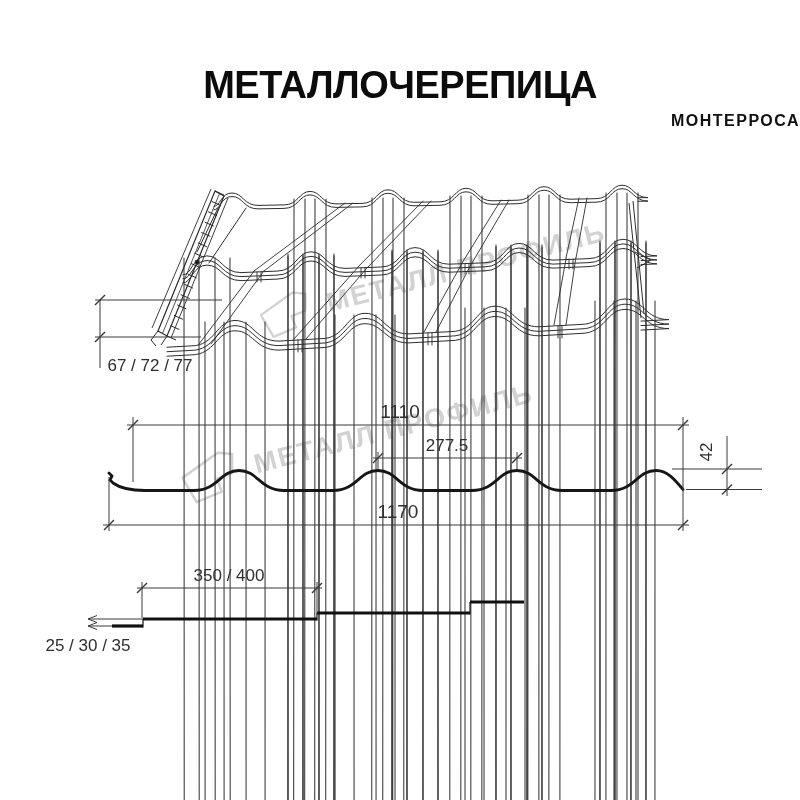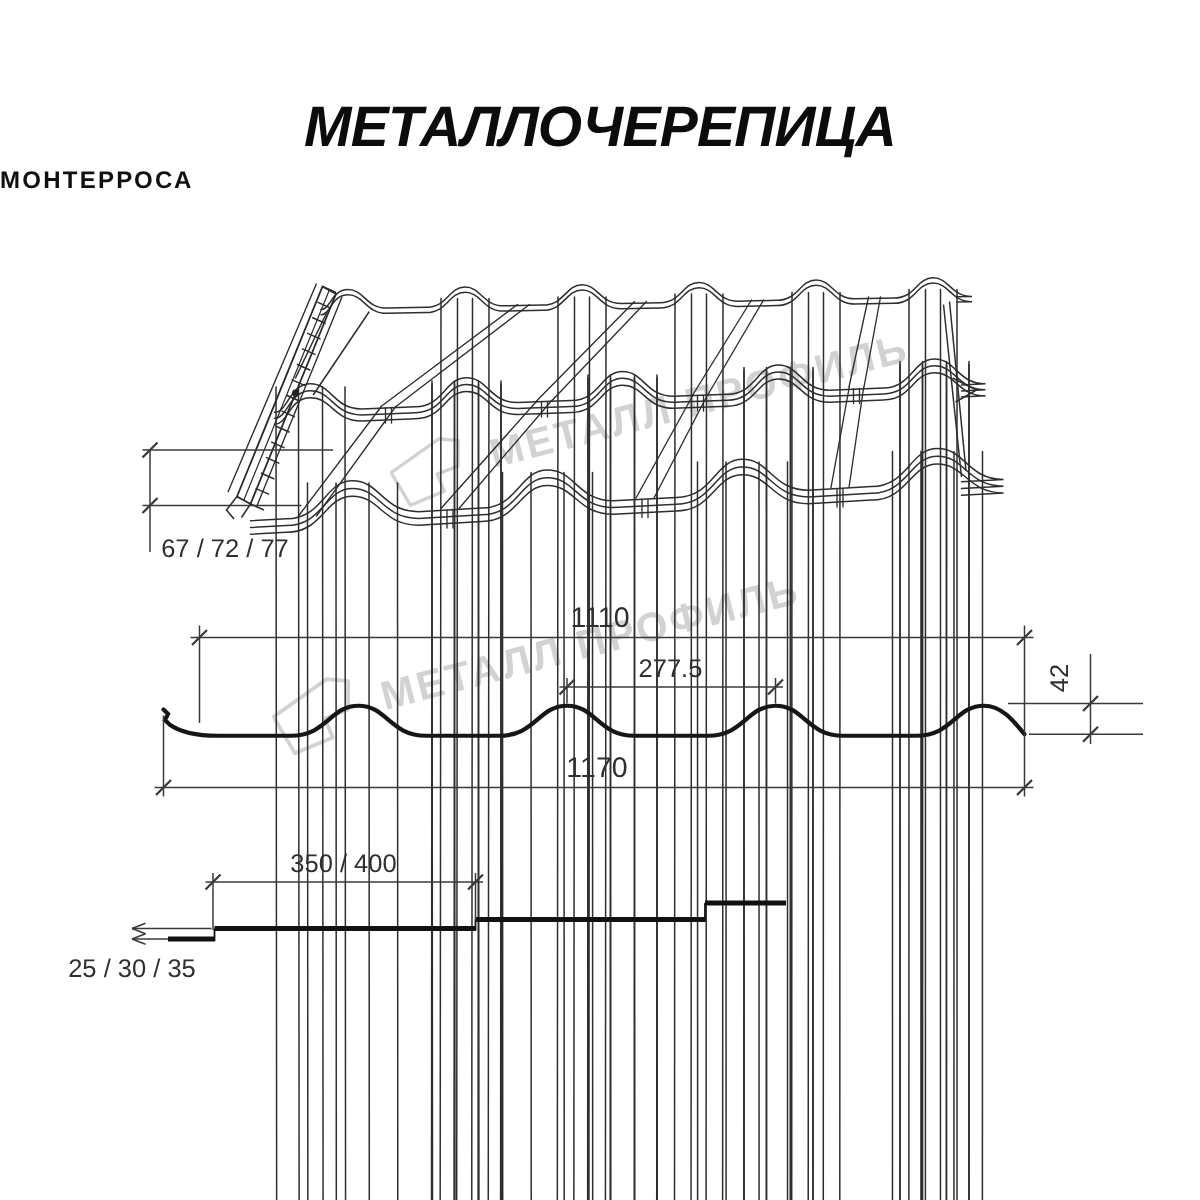--- a/index.html
+++ b/index.html
@@ -1,20 +1,20 @@
 <!DOCTYPE html>
 <html><head>
 <meta charset="utf-8">
 <style>
   html,body{margin:0;padding:0;background:#fff;}
   .page{position:relative;width:800px;height:800px;background:#fff;overflow:hidden;
         font-family:"Liberation Sans",sans-serif;}
   .title{position:absolute;top:64px;left:0;width:800px;text-align:center;
-         font-size:38px;font-weight:bold;letter-spacing:-.5px;color:#0c0c0c;font-style:italic;}
-  .subtitle{position:absolute;top:112px;left:0;width:800px;text-align:left;
+         font-size:38px;font-weight:bold;letter-spacing:-.5px;color:#0c0c0c;}
+  .subtitle{position:absolute;top:112px;left:0;width:800px;text-align:right;
          font-size:16px;font-weight:600;letter-spacing:1.5px;color:#101010;}
   .wm{position:absolute;display:flex;align-items:center;gap:16px;
       transform:rotate(-14.5deg);transform-origin:0 0;pointer-events:none;}
   .wm-text{font-size:27px;font-weight:bold;letter-spacing:2px;color:#d2d2d2;white-space:nowrap;}
   .wm svg{flex:0 0 auto;}
   svg.art{position:absolute;left:0;top:0;}
   text.dim{font-family:"Liberation Sans",sans-serif;font-size:17px;fill:#2f2f2f;}
   text.dim-big{font-family:"Liberation Sans",sans-serif;font-size:19px;fill:#2f2f2f;}
 </style>
 </head>

